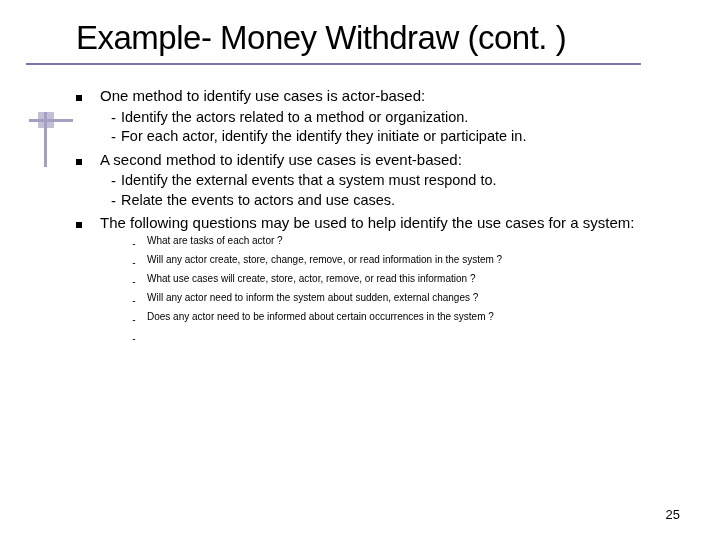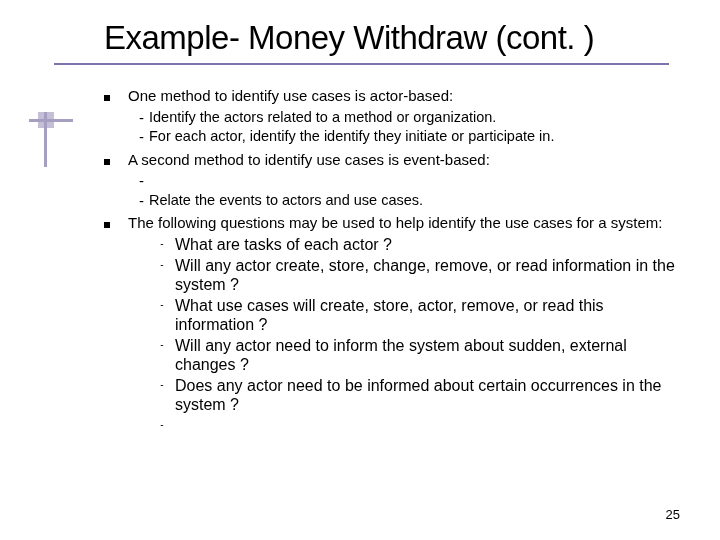--- a/index.html
+++ b/index.html
@@ -11,21 +11,21 @@
     font-family: Verdana, Arial, sans-serif;
     color: #000;
     position: relative;
     overflow: hidden;
   }
   .slide {
     position: relative;
     width: 720px;
     height: 540px;
     box-sizing: border-box;
-    padding: 20px 40px 0 104px;
+    padding: 20px 40px 0 76px;
   }
   .title-block {
     position: relative;
     margin-bottom: 8px;
   }
   .title {
     font-family: Arial, sans-serif;
     font-size: 33px;
     line-height: 1.12;
     letter-spacing: -0.5px;
@@ -108,21 +108,21 @@
     margin-bottom: 1px;
   }
   .lvl3 .dash {
     flex: 0 0 auto;
     width: 26px;
     text-align: center;
     font-size: 10px;
     line-height: 18px;
   }
   .lvl3 .t {
-    font-size: 16px;
+    font-size: 10px;
     line-height: 1.22;
     flex: 1 1 auto;
   }
   .page-num {
     position: absolute;
     right: 40px;
     bottom: 18px;
     font-size: 13px;
   }
 </style>
@@ -157,20 +157,21 @@
         </div>
     </div>
 
     <div class="lvl1">
       <div class="sq"></div>
       <div class="txt">A second method to identify use cases is event-based:</div>
     </div>
     <div class="lvl2">
       <div class="row">
           <span class="dash">-</span>
+          <span>Identify the external events that a system must respond to.</span>
         </div>
       <div class="row">
           <span class="dash">-</span>
           <span>Relate the events to actors and use cases.</span>
         </div>
     </div>
 
     <div class="lvl1">
       <div class="sq"></div>
       <div class="txt">The following questions may be used to help identify the use cases for a system:</div>

